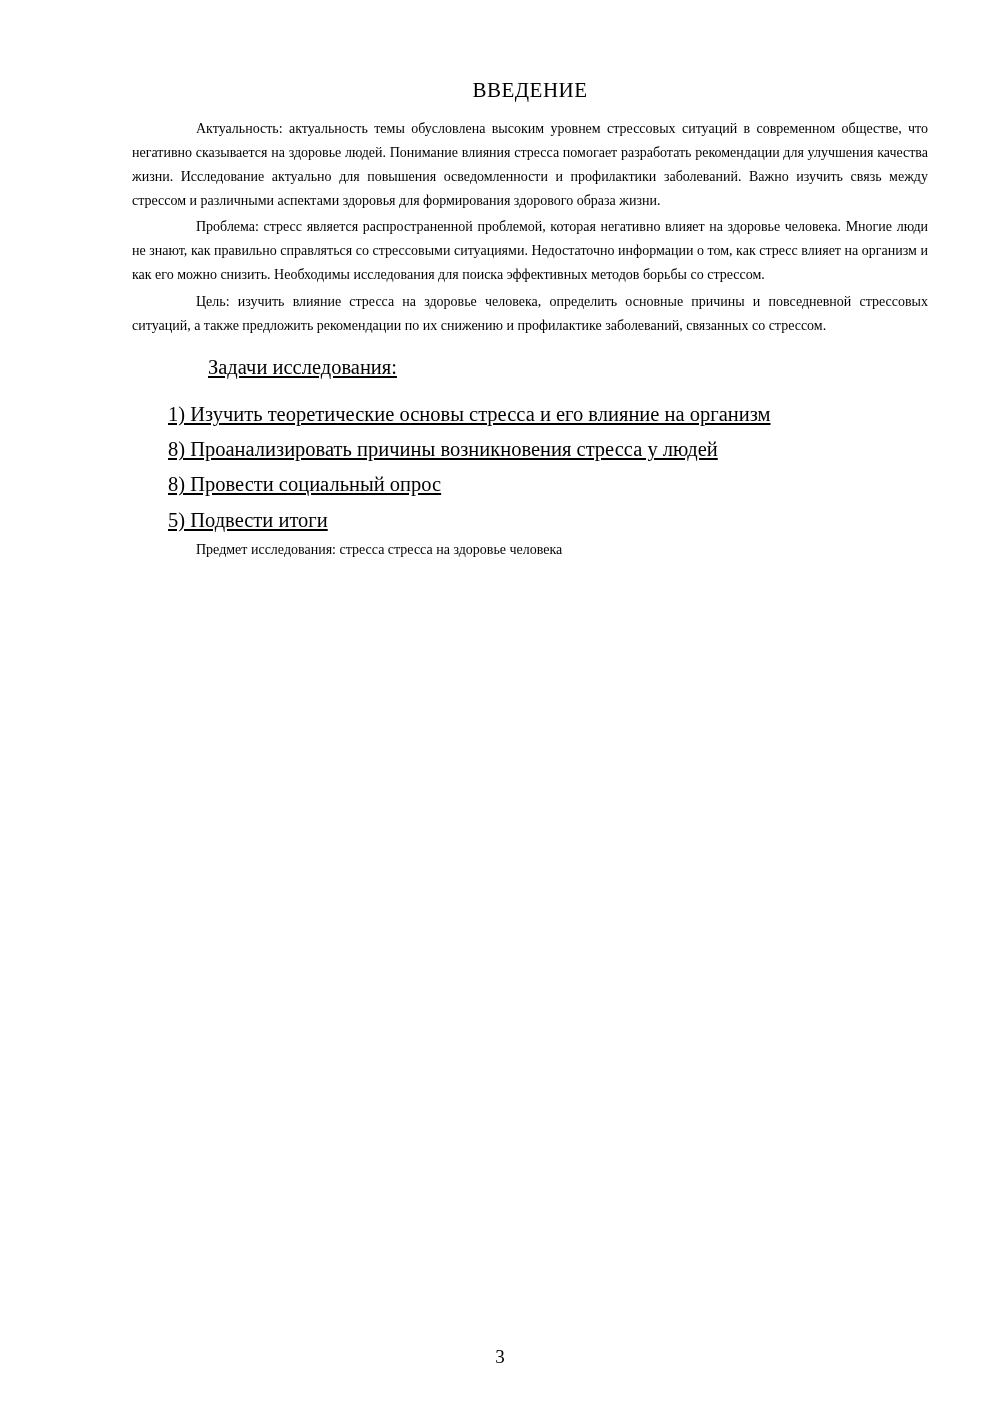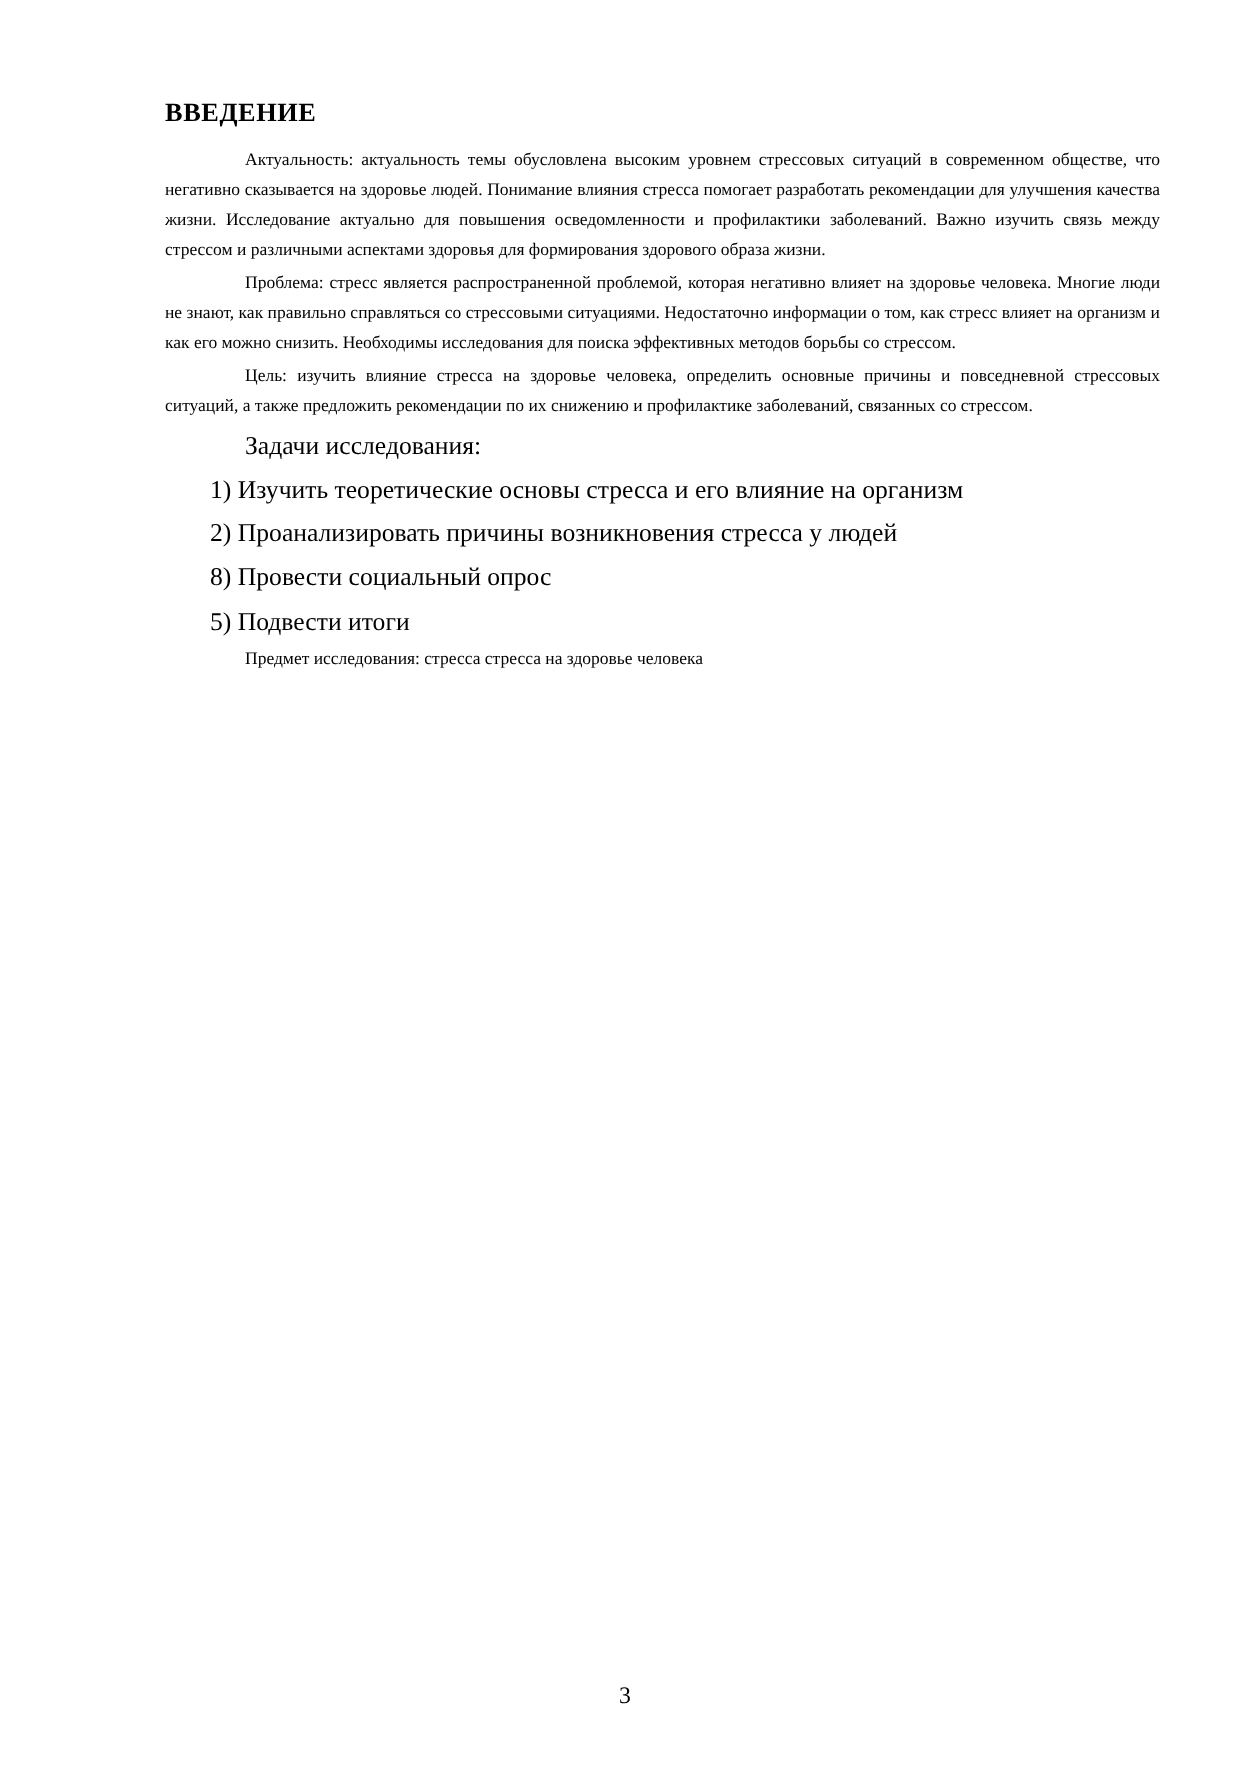--- a/index.html
+++ b/index.html
@@ -11,46 +11,48 @@
     position: relative;
     width: 1000px;
     height: 1414px;
     background: #ffffff;
     box-sizing: border-box;
     padding: 78px 72px 40px 132px;
     font-family: "Liberation Serif", "DejaVu Serif", serif;
     color: #000000;
   }
   .doc-title {
-    text-align: left;
-    font-weight: bold;
+    text-align: center;
+    font-weight: normal;
     font-size: 21px;
     letter-spacing: 0.5px;
     margin: 0 0 14px 0;
   }
   .para {
     text-align: justify;
     text-justify: inter-word;
     font-size: 14px;
     line-height: 1.72;
     margin: 0 0 2px 0;
     text-indent: 64px;
     hyphens: none;
   }
   .list-intro {
     text-align: left;
     font-size: 20.5px;
     line-height: 1.72;
-    margin: 0;
+    margin: 12px;
     text-indent: 64px;
+    text-decoration: underline;
   }
   .list {
     list-style: none;
     margin: 0;
     padding: 0;
+    text-decoration: underline;
   }
   .list li {
     font-size: 20.5px;
     line-height: 1.72;
     margin: 0;
     padding-left: 36px;
     text-align: left;
   }
   .page-number {
     position: absolute;
@@ -69,21 +71,21 @@
   <h1 class="doc-title">ВВЕДЕНИЕ</h1>
 
   <p class="para">Актуальность: актуальность темы обусловлена высоким уровнем стрессовых ситуаций в современном обществе, что негативно сказывается на здоровье людей. Понимание влияния стресса помогает разработать рекомендации для улучшения качества жизни. Исследование актуально для повышения осведомленности и профилактики заболеваний. Важно изучить связь между стрессом и различными аспектами здоровья для формирования здорового образа жизни.</p>
   <p class="para">Проблема: стресс является распространенной проблемой, которая негативно влияет на здоровье человека. Многие люди не знают, как правильно справляться со стрессовыми ситуациями. Недостаточно информации о том, как стресс влияет на организм и как его можно снизить. Необходимы исследования для поиска эффективных методов борьбы со стрессом.</p>
   <p class="para">Цель: изучить влияние стресса на здоровье человека, определить основные причины и повседневной стрессовых ситуаций, а также предложить рекомендации по их снижению и профилактике заболеваний, связанных со стрессом.</p>
 
   <p class="list-intro">Задачи исследования:</p>
 
   <ul class="list">
     <li>1) Изучить теоретические основы стресса и его влияние на организм</li>
-    <li>2) Проанализировать причины возникновения стресса у людей</li>
+    <li>8) Проанализировать причины возникновения стресса у людей</li>
     <li>8) Провести социальный опрос</li>
     <li>5) Подвести итоги</li>
   </ul>
 
   <p class="para">Предмет исследования: стресса стресса на здоровье человека</p>
 
   <div class="page-number">3</div>
 </div>
 
 </body></html>

